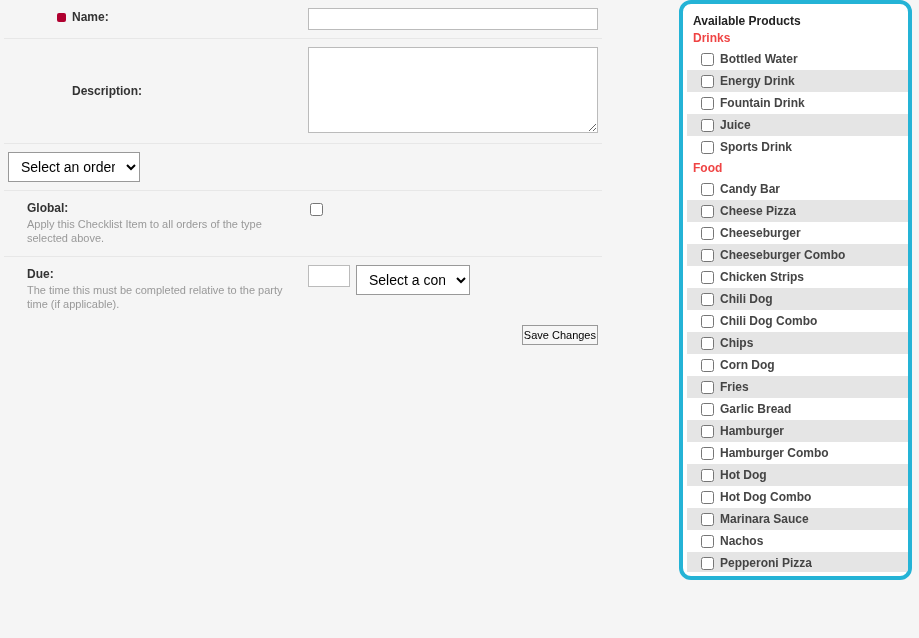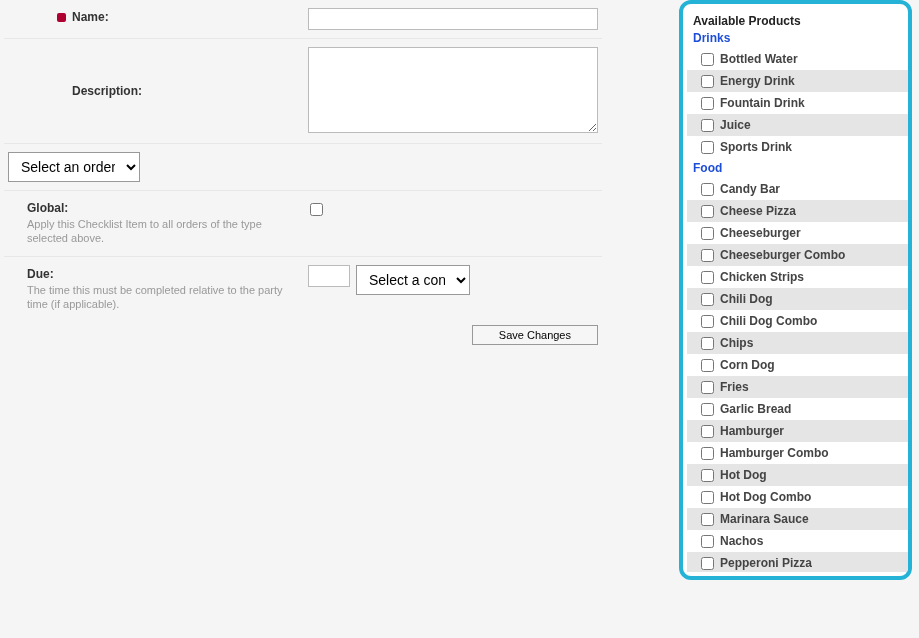--- a/index.html
+++ b/index.html
@@ -125,21 +125,21 @@
   }
   .select-constraint { width: 114px; }
   .chk { width: 13px; height: 13px; margin: 4px 0 0 2px; }
   .save-row {
     text-align: right;
     padding: 4px 4px 0 0;
   }
   .save-btn {
     font: inherit;
     font-size: 11px;
-    padding: 3px 26px;
+    padding: 3px 1px;
     border: 1px solid #999;
     background: #f6f6f6;
     cursor: pointer;
   }
 
   
   .side-box {
     border: 4px solid #24b3d6;
     border-radius: 12px;
     width: 233px;
@@ -152,21 +152,21 @@
   .side-scroll {
     position: absolute;
     top: 4px; bottom: 4px; left: 4px; right: 0;
     overflow-y: scroll;
     padding-right: 0;
   }
   .group-header {
     font-weight: bold;
     font-size: 12px;
     padding: 3px 6px;
-    color: #1d4ed8;
+    color: #ef4444;
     background: #fff;
   }
   .top-header {
     font-weight: bold;
     font-size: 12px;
     padding: 6px 6px 0 6px;
     color: #222;
   }
   ul.prod-list {
     list-style: none;

